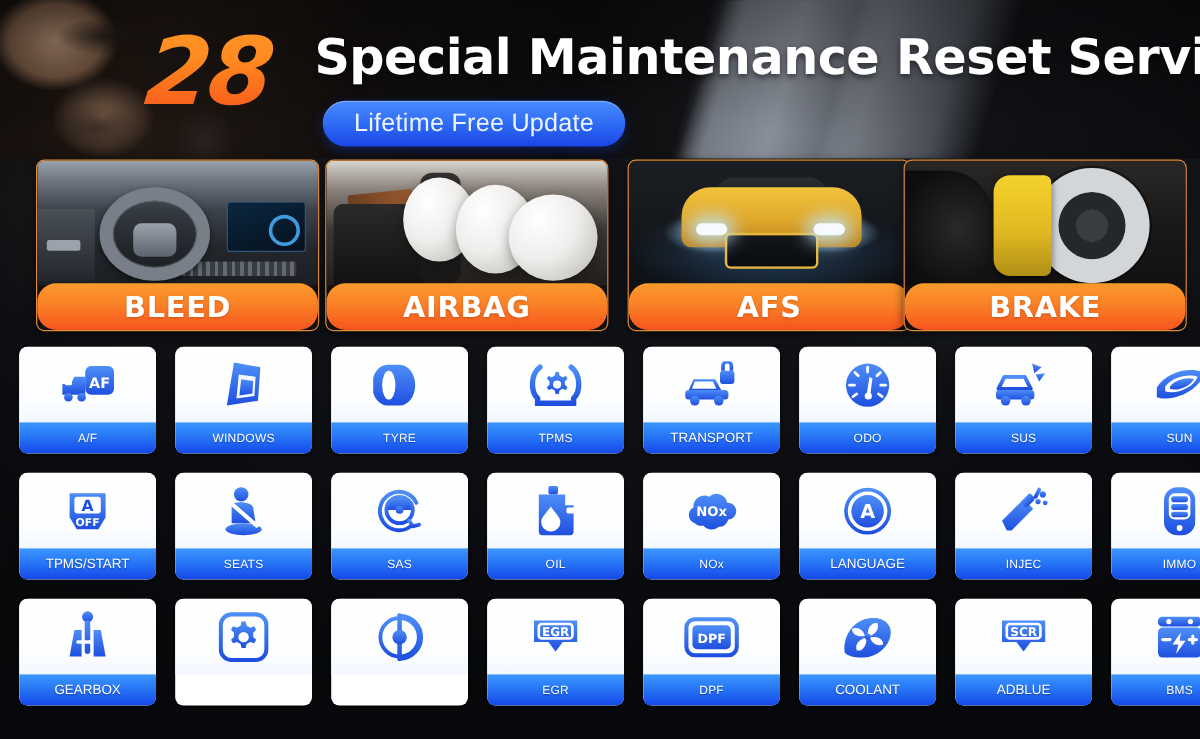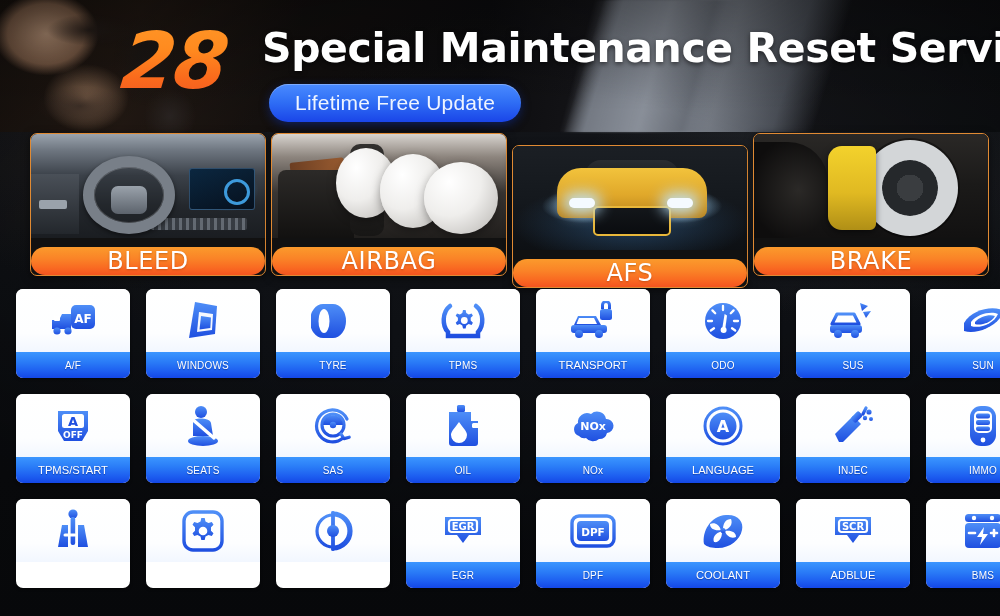--- a/index.html
+++ b/index.html
@@ -105,26 +105,26 @@
   .card{
     position:absolute; top:0; width:236px; height:143px;
     border:1.5px solid #e08a33;
     border-radius:7px;
     overflow:hidden;
     background:#111;
     box-shadow:0 2px 8px rgba(0,0,0,.55);
   }
   .card-photo{ position:absolute; left:0; top:0; width:100%; height:104px; overflow:hidden; }
   .card-label{
-    position:absolute; left:0; bottom:0; width:100%; height:28px;
+    position:absolute; left:0; bottom:0; width:100%; height:39px;
     display:flex; align-items:center; justify-content:center;
     background:linear-gradient(180deg,#fb9a2c 0%, #fa8327 42%, #f96a22 74%, #f4541f 100%);
     color:#ffffff;
     font-family:"DejaVu Sans", sans-serif;
-    font-size:24px; font-weight:400; letter-spacing:.6px;
+    font-size:24px; font-weight:700; letter-spacing:.6px;
     text-shadow:0 1px 2px rgba(120,40,0,.35);
     border-radius:16px;
   }
 
   
   .ph-bleed{
     position:absolute; inset:0;
     background:
       radial-gradient(ellipse 44px 30px at 196px 56px, rgba(70,160,235,.55), rgba(0,0,0,0) 72%),
       linear-gradient(180deg,#9aa3ad 0%, #6d757f 16%, #3b4149 40%, #23272c 70%, #1a1d21 100%);
@@ -320,21 +320,21 @@
           <div class="seat"></div>
           <div class="seat2"></div>
           <div class="bag b1"></div>
           <div class="bag b2"></div>
           <div class="bag b3"></div>
         </div>
       </div>
       <div class="card-label">AIRBAG</div>
     </div>
 
-    <div class="card" style="left:512px;margin-top:12px;">
+    <div class="card" style="left:523px;">
       <div class="card-photo">
         <div class="ph-afs">
           <div class="cabin"></div>
           <div class="body"></div>
           <div class="grille"></div>
           <div class="hl hl-l"></div>
           <div class="hl hl-r"></div>
         </div>
       </div>
       <div class="card-label">AFS</div>
@@ -668,20 +668,21 @@
                 <stop offset="1" stop-color="#1f4fe0"></stop>
               </linearGradient>
             </defs>
           <circle cx="20" cy="5" r="4.6" fill="url(#g17)"></circle>
           <rect x="17.6" y="8" width="4.6" height="28" rx="2" fill="url(#g17)"></rect>
           <path d="M9 16 L15 16 L15 38 L5 38 Z" fill="url(#g17)"></path>
           <path d="M25 16 L31 16 L35 38 L25 38 Z" fill="url(#g17)"></path>
           <path d="M12 26 h10" stroke="#fff" stroke-width="3" stroke-linecap="round"></path>
         </svg>
       </div>
+      <div class="tile-lbl sm">GEARBOX</div>
     </div>
 
     <div class="tile">
       <div class="tile-ico">
         <svg width="42" height="42" viewBox="0 0 42 42">
           <defs>
               <linearGradient id="g18" x1="0" y1="0" x2="0" y2="1">
             <stop offset="0" stop-color="#4e8ef7"></stop>
                 <stop offset="1" stop-color="#1f4fe0"></stop>
               </linearGradient>

